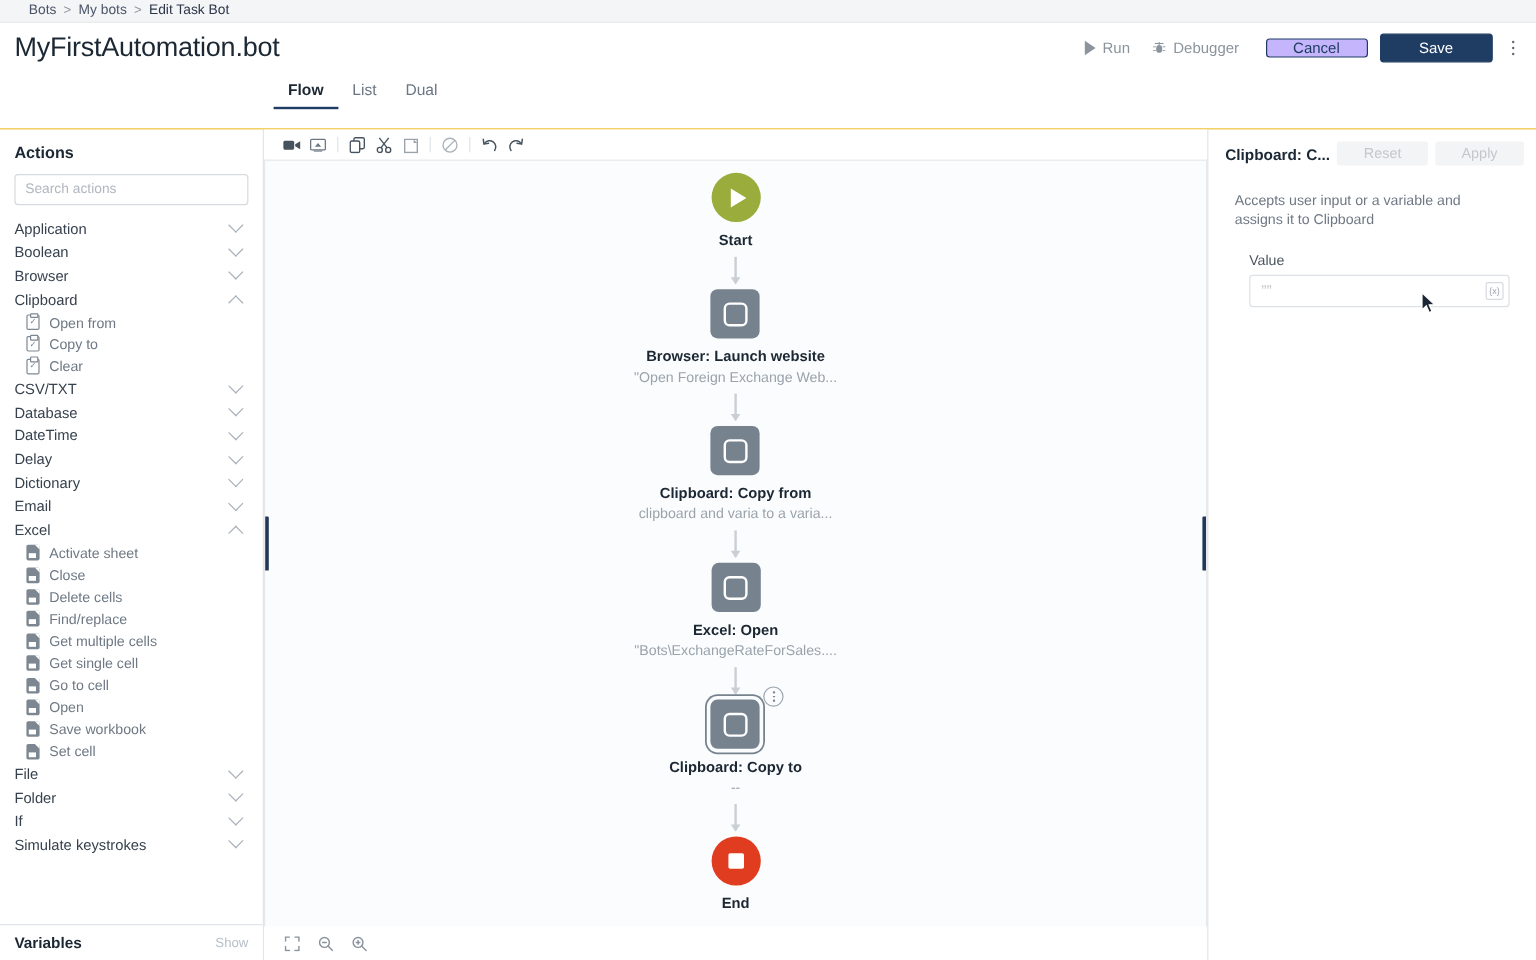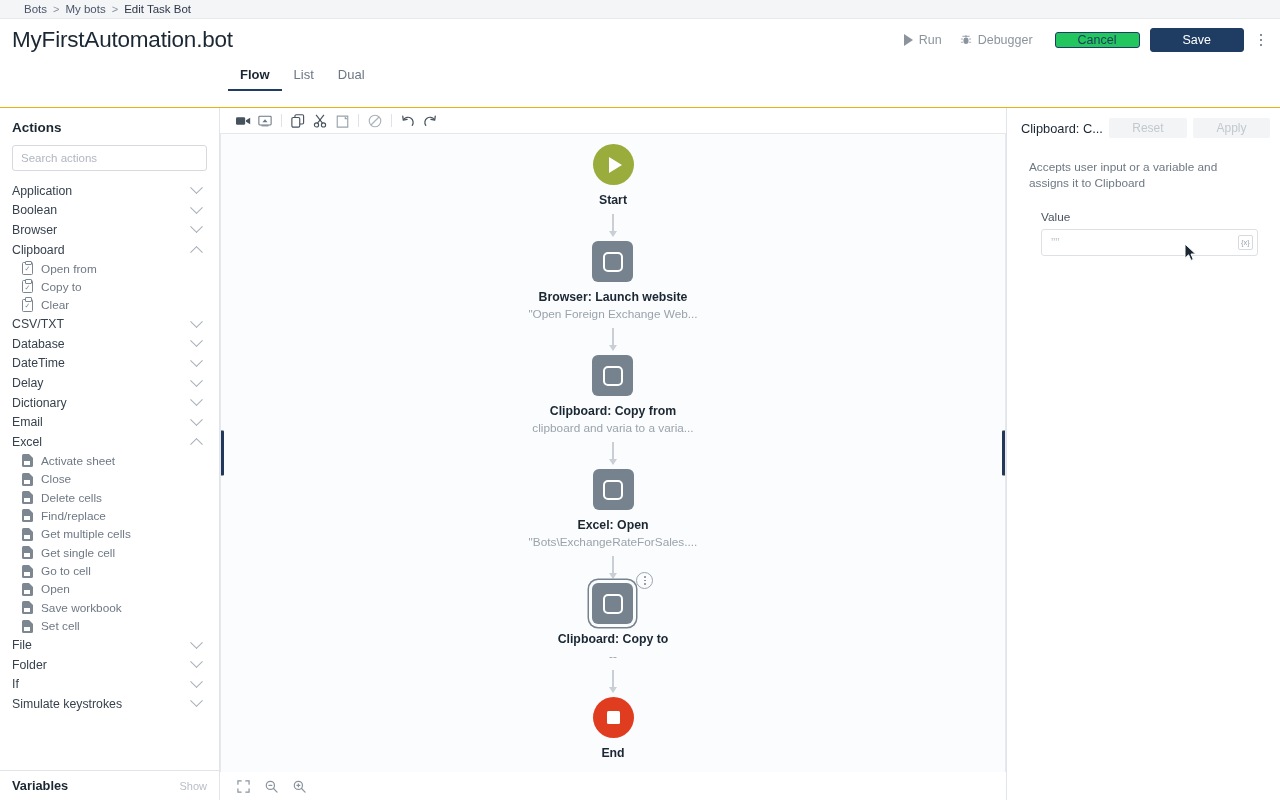--- a/index.html
+++ b/index.html
@@ -30,21 +30,21 @@
   .title-actions { margin-left: auto; display: flex; align-items: center; gap: 0px; }
   .run-btn, .debugger-btn {
     display: flex; align-items: center; gap: 6px; font-size: 12.5px; color: #8b949d;
     padding: 4px 8px; background: none; border: none; cursor: pointer;
     font-family: inherit;
   }
   .run-btn { margin-right: 2px; }
   .debugger-btn { margin-right: 14px; }
   .tri-icon { width: 0; height: 0; border-left: 9px solid #8b949d; border-top: 6px solid transparent; border-bottom: 6px solid transparent; display:block; }
   .cancel-btn {
-    font-size: 12.5px; color: #1b3a5c; background: #22c55e; border: 1.4px solid #1f3d63;
+    font-size: 12.5px; color: #1b3a5c; background: #c4b5fd; border: 1.4px solid #1f3d63;
     border-radius: 3px; padding: 0 22px; height: 16px; cursor: pointer; font-family: inherit;
     font-weight: 400;
   }
   .save-btn {
     font-size: 12.5px; color: #fff; background: #1f3d63; border: 1.4px solid #1f3d63;
     border-radius: 3px; padding: 0 32px; height: 24px; margin-left: 10px; cursor: pointer;
     font-family: inherit; font-weight: 400;
   }
   .kebab-btn {
     margin-left: 10px; width: 14px; height: 24px; display: flex; flex-direction: column;
@@ -152,21 +152,21 @@
     position: absolute; top: 50%; transform: translateY(-50%); width: 5px; height: 45px;
     background: #22375a; border-radius: 1px; cursor: col-resize; z-index: 5;
   }
 
   
   .right-panel {
     width: 274px; flex: 0 0 274px; background: #fff; border-left: 1px solid #e1e4e8;
     display: flex; flex-direction: column; position: relative;
   }
   .rp-head { display: flex; align-items: center; padding: 10px 10px 6px 14px; gap: 6px; }
-  .rp-title { font-size: 12.8px; font-weight: normal; color: #1b2733; flex: 0 0 auto; }
+  .rp-title { font-size: 12.8px; font-weight: bold; color: #1b2733; flex: 0 0 auto; }
   .rp-btn {
     flex: 1 1 auto; height: 20px; background: #f3f4f6; border: none; border-radius: 2px;
     font-size: 12px; color: #c3c8cd; cursor: pointer; font-family: inherit;
   }
   .rp-desc { padding: 16px 30px 0 22px; font-size: 11.8px; color: #6e7884; line-height: 1.35; }
   .rp-field { padding: 18px 22px 0 34px; }
   .rp-label { font-size: 11.8px; color: #4a5560; margin-bottom: 5px; }
   .rp-input-wrap {
     position: relative; height: 27px; border: 1px solid #dde1e5; border-radius: 3px;
     display: flex; align-items: center; background: #fff;

